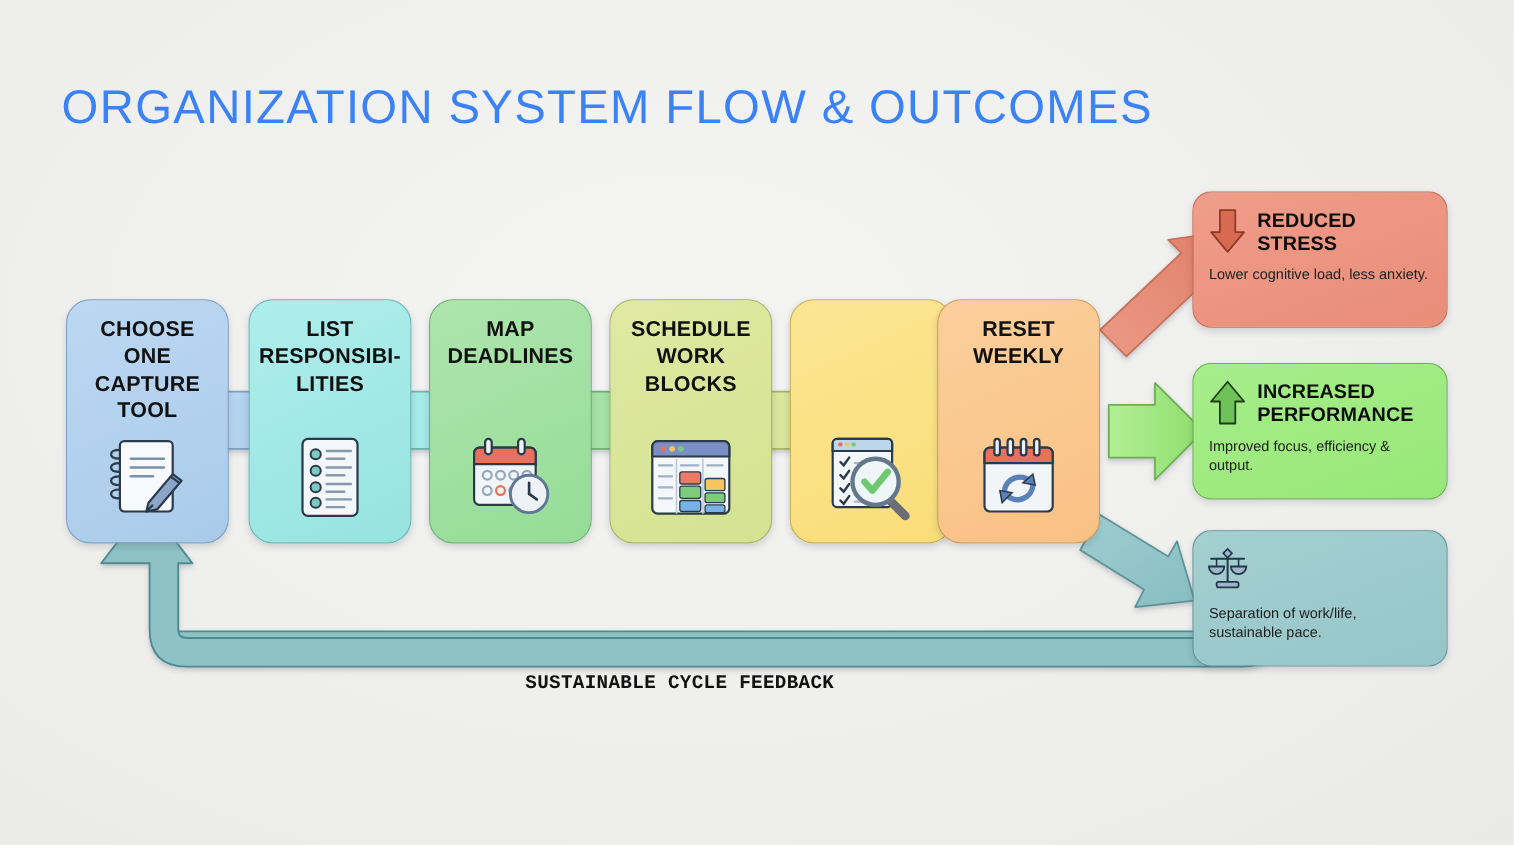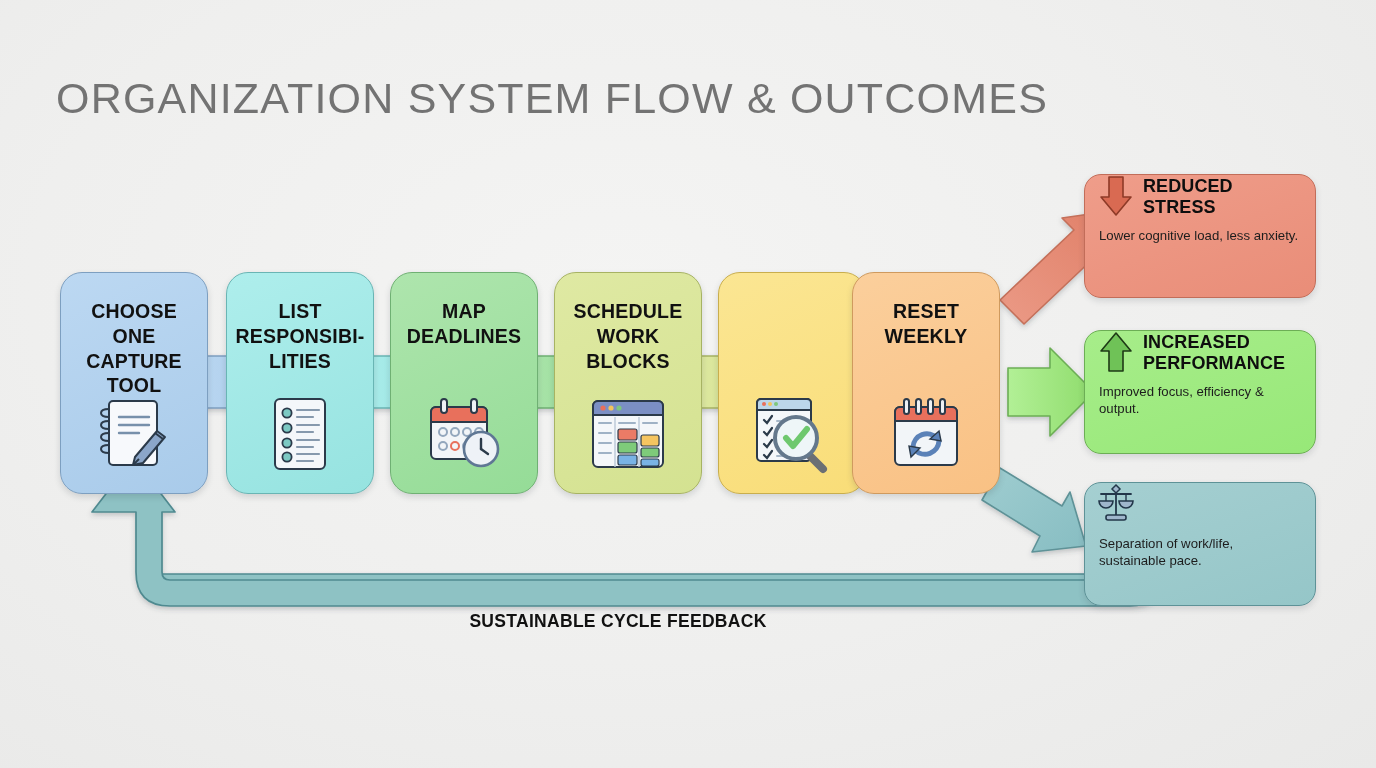--- a/index.html
+++ b/index.html
@@ -11,31 +11,31 @@
   }
   #stage{position:absolute;inset:0;}
   .layer{position:absolute;inset:0;}
   #svg-layer{z-index:1;}
   #box-layer{z-index:2;}
   #label-layer{z-index:3;}
 
   
   #title{
     position:absolute;left:0;top:74px;width:1104px;text-align:center;
-    font-size:43px;letter-spacing:1.2px;color:#737373;font-weight:400;
+    font-size:43px;letter-spacing:1.2px;color:#3b82f6;font-weight:400;
     white-space:nowrap;
   }
 
   
   .step{
     position:absolute;width:148px;height:222px;border-radius:22px;
     box-sizing:border-box;border:1.4px solid rgba(90,110,130,.55);
     box-shadow:0 3px 6px rgba(60,70,80,.18);
     display:flex;flex-direction:column;align-items:center;
-    padding-top:26px;
+    padding-top:14px;
   }
   .step .cap{
     font-size:19.5px;font-weight:bold;color:#111;line-height:1.27;
     text-align:center;letter-spacing:.2px;width:132px;
   }
   .step .ico{
     position:absolute;left:50%;transform:translateX(-50%);
     bottom:16px;width:86px;height:86px;
   }
 
@@ -44,39 +44,39 @@
   .s3{left:390px;top:272px;background:linear-gradient(155deg,#aee5ad 0%,#95dc97 100%);border-color:#6fb073;}
   .s4{left:554px;top:272px;background:linear-gradient(155deg,#dfe9a3 0%,#d4e291 100%);border-color:#a7b363;}
   .s5{left:718px;top:272px;background:linear-gradient(155deg,#fbe693 0%,#f9dd78 100%);border-color:#c9ae4d;}
   .s6{left:852px;top:272px;background:linear-gradient(155deg,#fbcf9c 0%,#f9c184 100%);border-color:#cf9a5e;}
 
   
   .outcome{
     position:absolute;width:232px;height:124px;border-radius:17px;
     box-sizing:border-box;border:1.4px solid rgba(90,110,130,.5);
     box-shadow:0 3px 6px rgba(60,70,80,.16);
-    padding:0 14px 10px 12px;
+    padding:14px 14px 10px 12px;
   }
   .outcome .orow{display:flex;align-items:flex-start;gap:8px;}
   .outcome .oico{width:38px;height:46px;flex:0 0 38px;margin-top:-2px;}
   .outcome .otitle{
     font-size:18px;font-weight:bold;color:#0e0e0e;line-height:1.18;
     letter-spacing:.1px;padding-top:1px;
   }
   .outcome .odesc{
     font-size:13.2px;color:#1d1d1d;line-height:1.32;margin-top:8px;margin-left:2px;
   }
   .o1{left:1084px;top:174px;background:linear-gradient(160deg,#ef9d8a 0%,#e98d78 100%);border-color:#c26d59;}
   .o2{left:1084px;top:330px;background:linear-gradient(160deg,#a7ed8a 0%,#97e878 100%);border-color:#6cae55;}
   .o3{left:1084px;top:482px;background:linear-gradient(160deg,#a5cfd1 0%,#95c6c8 100%);border-color:#5e9297;}
 
   
   #fb-label{
     position:absolute;left:330px;top:611px;width:576px;text-align:center;
-    font-size:17.5px;font-weight:bold;color:#111;letter-spacing:.3px;
+    font-size:17.5px;font-weight:bold;color:#111;letter-spacing:.3px;font-family:Liberation Mono, monospace;
   }
 </style>
 </head>
 <body>
 
 <div id="stage">
 
   <svg class="layer" id="svg-layer" width="1376" height="768" viewBox="0 0 1376 768">
     <defs>
       <linearGradient id="gC1" x1="0" y1="0" x2="1" y2="0">

